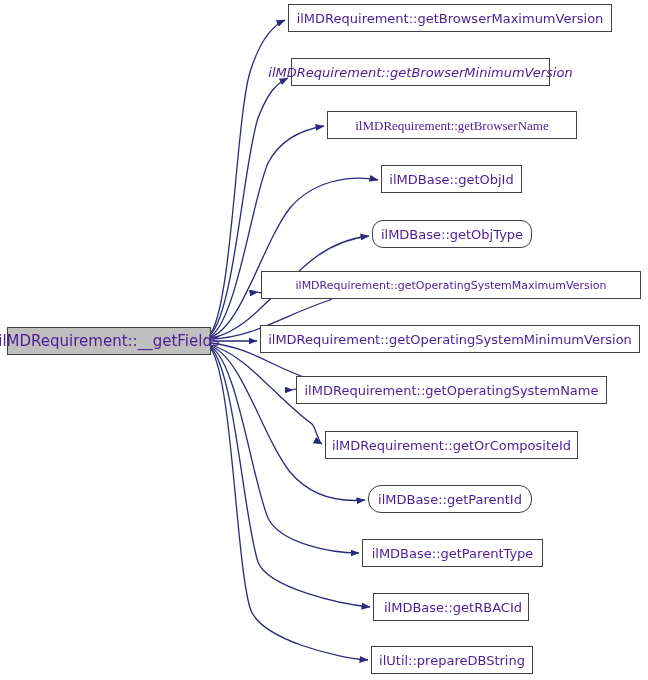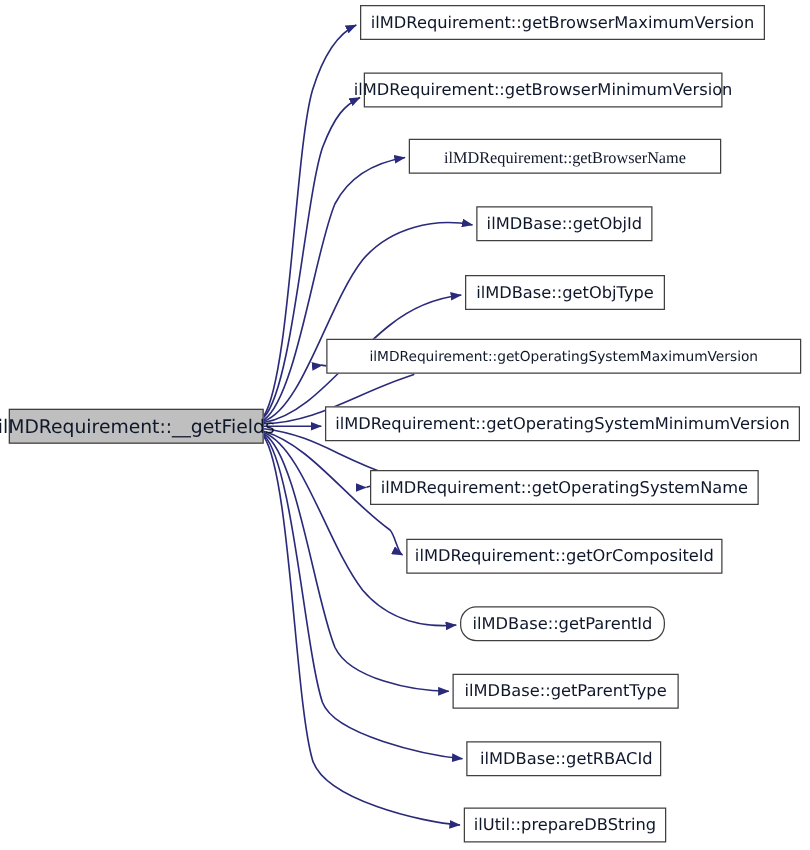--- a/index.html
+++ b/index.html
@@ -26,21 +26,21 @@
   .node {
     position: absolute;
     box-sizing: border-box;
     border: 1px solid #404040;
     background: #ffffff;
     display: flex;
     align-items: center;
     justify-content: center;
     font-size: 13px;
     line-height: 1;
-    color: #0f172a;
+    color: #4c1d95;
     white-space: nowrap;
     letter-spacing: 0px;
   }
   .node.root {
     background: #bfbfbf;
     border-color: #404040;
   }
   .node-label {
     display: block;
     padding: 0 6px;
@@ -74,30 +74,30 @@
       </g>
   </svg>
 
   <div id="nodes-group">
       <div class="node root" style="left: 7px; top: 327px; width: 204px; height: 28px;">
         <span class="node-label" style="font-size: 15px;">ilMDRequirement::__getFields</span>
       </div>
       <div class="node" style="left: 288px; top: 4px; width: 324px; height: 28px;">
         <span class="node-label">ilMDRequirement::getBrowserMaximumVersion</span>
       </div>
-      <div class="node" style="left: 291px; top: 58px; width: 287px; height: 28px;">
+      <div class="node" style="left: 291px; top: 58px; width: 259px; height: 28px; font-style: italic;">
         <span class="node-label">ilMDRequirement::getBrowserMinimumVersion</span>
       </div>
       <div class="node" style="left: 327px; top: 111px; width: 250px; height: 28px; font-family: Liberation Serif, serif;">
         <span class="node-label">ilMDRequirement::getBrowserName</span>
       </div>
       <div class="node" style="left: 381px; top: 165px; width: 141px; height: 28px;">
         <span class="node-label">ilMDBase::getObjId</span>
       </div>
-      <div class="node" style="left: 372px; top: 220px; width: 160px; height: 28px;">
+      <div class="node" style="left: 372px; top: 220px; width: 160px; height: 28px; border-radius: 11px;">
         <span class="node-label">ilMDBase::getObjType</span>
       </div>
       <div class="node" style="left: 261px; top: 271px; width: 380px; height: 28px;">
         <span class="node-label" style="font-size: 11px;">ilMDRequirement::getOperatingSystemMaximumVersion</span>
       </div>
       <div class="node" style="left: 260px; top: 325px; width: 380px; height: 28px;">
         <span class="node-label">ilMDRequirement::getOperatingSystemMinimumVersion</span>
       </div>
       <div class="node" style="left: 296px; top: 376px; width: 311px; height: 28px;">
         <span class="node-label">ilMDRequirement::getOperatingSystemName</span>

